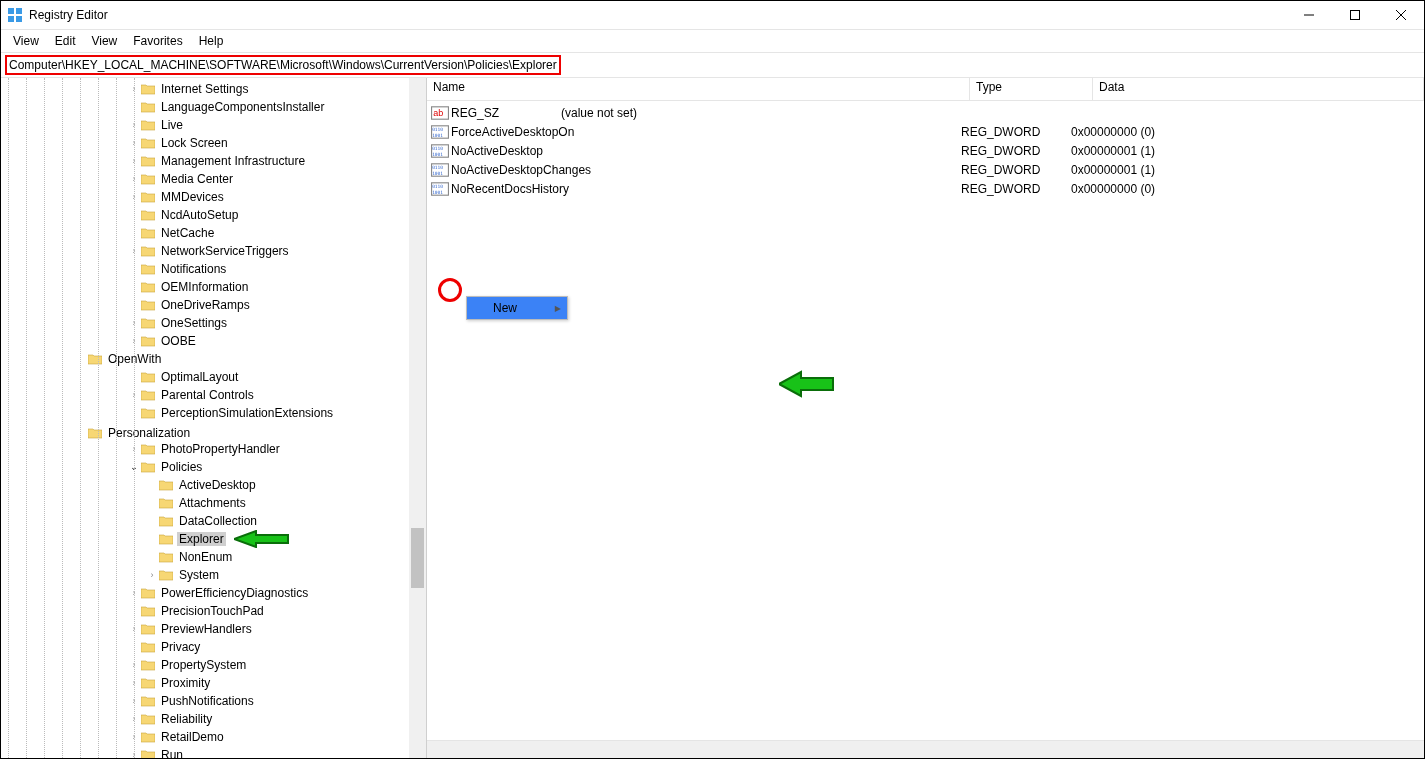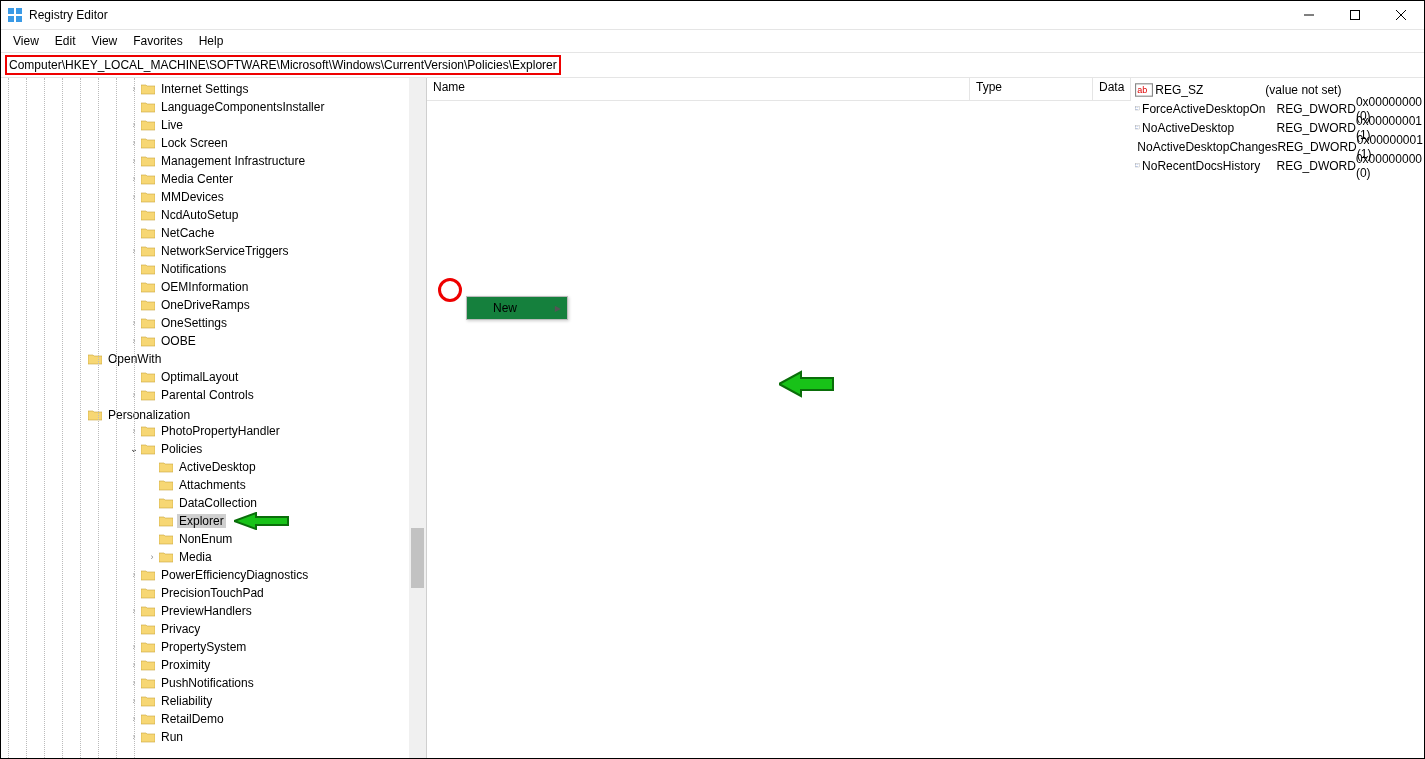--- a/index.html
+++ b/index.html
@@ -19,40 +19,40 @@
 .tree{padding-top:2px}
 .tree-row{height:18px;display:flex;align-items:center;white-space:nowrap}
 .chev{width:14px;text-align:center;color:#888;font-size:9px;cursor:default}
 .chev.open{color:#000}
 .fold{width:16px;height:14px;margin-right:2px;display:inline-flex;align-items:center}
 .fold svg{width:14px;height:12px}
 .tnode{padding:0 2px}
 .tnode.sel{background:#cfcfcf}
 .vlines{position:absolute;left:0;top:0;bottom:0;pointer-events:none}
 .vline{position:absolute;top:0;bottom:0;border-left:1px dotted #bbb}
-.list-pane{flex:1;display:flex;min-width:0;position:relative}
+.list-pane{flex:1;display:flex;flex-direction:column;min-width:0;position:relative}
 .list-header{height:22px;display:flex;border-bottom:1px solid #e5e5e5}
 .list-header div{padding:2px 6px;border-right:1px solid #e5e5e5}
 .col-name{width:530px}
 .col-type{width:110px}
 .col-data{flex:1}
 .list-body{flex:1;padding:2px 2px;overflow:auto;position:relative}
 .val-row{height:19px;display:flex;align-items:center}
 .val-row .ic{width:18px;height:16px;display:inline-flex;align-items:center;justify-content:center;margin:0 2px}
 .val-row .nm{width:510px}
 .val-row .tp{width:110px}
 .val-row .dt{flex:1}
 .scrollbar-h{height:17px;border-top:1px solid #e5e5e5;background:#f0f0f0}
 .tree-scroll-v{position:absolute;right:0;top:0;bottom:0;width:17px;background:#f0f0f0}
 .tree-scroll-thumb{position:absolute;left:2px;right:2px;top:450px;height:60px;background:#c2c2c2}
 .ctx-menu{position:absolute;background:#f0f0f0;border:1px solid #bcbcbc;box-shadow:1px 1px 3px rgba(0,0,0,.2)}
 .ctx1{left:465px;top:218px;width:100px}
 .ctx2{left:566px;top:218px;width:210px}
 .ctx-item{height:22px;display:flex;align-items:center;padding:0 26px 0 26px;position:relative}
-.ctx-item.hl{background:#15803d}
+.ctx-item.hl{background:#3b82f6}
 .ctx-sub::after{content:"▶";position:absolute;right:6px;font-size:8px;color:#555}
 .ctx-sep{height:1px;background:#bcbcbc;margin:2px 1px}
 .arrow-green{position:absolute;pointer-events:none}
 .arrow-green svg{display:block}
 .red-circle{position:absolute;left:437px;top:200px;width:18px;height:18px;border:3px solid #e00;border-radius:50%;pointer-events:none}
 </style>
 </head>
 <body>
 
 <div class="window">
@@ -263,20 +263,29 @@
           </div>
           <div class="tree-row" style="padding-left: 126px;">
             <span class="chev">›</span>
             <span class="fold">
               <svg viewBox="0 0 14 12">
                 <path d="M0 2 L5 2 L6 3 L14 3 L14 11 L0 11 Z" fill="#f7d774" stroke="#caa63e" stroke-width="0.6"></path>
               </svg>
             </span>
             <span class="tnode">Parental Controls</span>
           </div>
+          <div class="tree-row" style="padding-left: 126px;">
+            <span class="chev"></span>
+            <span class="fold">
+              <svg viewBox="0 0 14 12">
+                <path d="M0 2 L5 2 L6 3 L14 3 L14 11 L0 11 Z" fill="#f7d774" stroke="#caa63e" stroke-width="0.6"></path>
+              </svg>
+            </span>
+            <span class="tnode">PerceptionSimulationExtensions</span>
+          </div>
           <div class="tree-row" style="padding-left: 73px; align-items: flex-end;">
             <span class="chev"></span>
             <span class="fold">
               <svg viewBox="0 0 14 12">
                 <path d="M0 2 L5 2 L6 3 L14 3 L14 11 L0 11 Z" fill="#f7d774" stroke="#caa63e" stroke-width="0.6"></path>
               </svg>
             </span>
             <span class="tnode">Personalization</span>
           </div>
           <div class="tree-row" style="padding-left: 126px;">
@@ -345,21 +354,21 @@
             </span>
             <span class="tnode">NonEnum</span>
           </div>
           <div class="tree-row" style="padding-left: 144px;">
             <span class="chev">›</span>
             <span class="fold">
               <svg viewBox="0 0 14 12">
                 <path d="M0 2 L5 2 L6 3 L14 3 L14 11 L0 11 Z" fill="#f7d774" stroke="#caa63e" stroke-width="0.6"></path>
               </svg>
             </span>
-            <span class="tnode">Media</span>
+            <span class="tnode">System</span>
           </div>
           <div class="tree-row" style="padding-left: 126px;">
             <span class="chev">›</span>
             <span class="fold">
               <svg viewBox="0 0 14 12">
                 <path d="M0 2 L5 2 L6 3 L14 3 L14 11 L0 11 Z" fill="#f7d774" stroke="#caa63e" stroke-width="0.6"></path>
               </svg>
             </span>
             <span class="tnode">PowerEfficiencyDiagnostics</span>
           </div>

